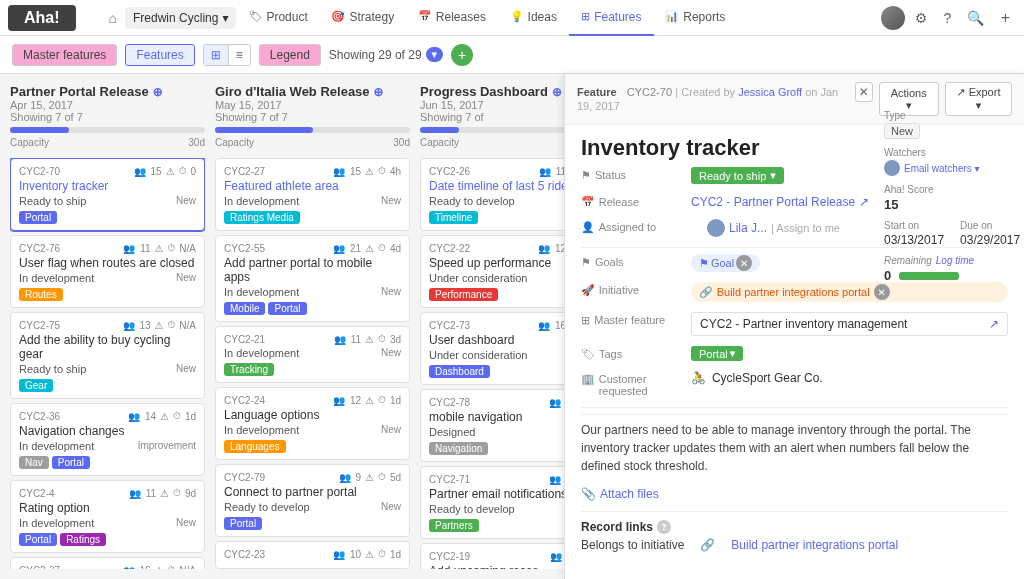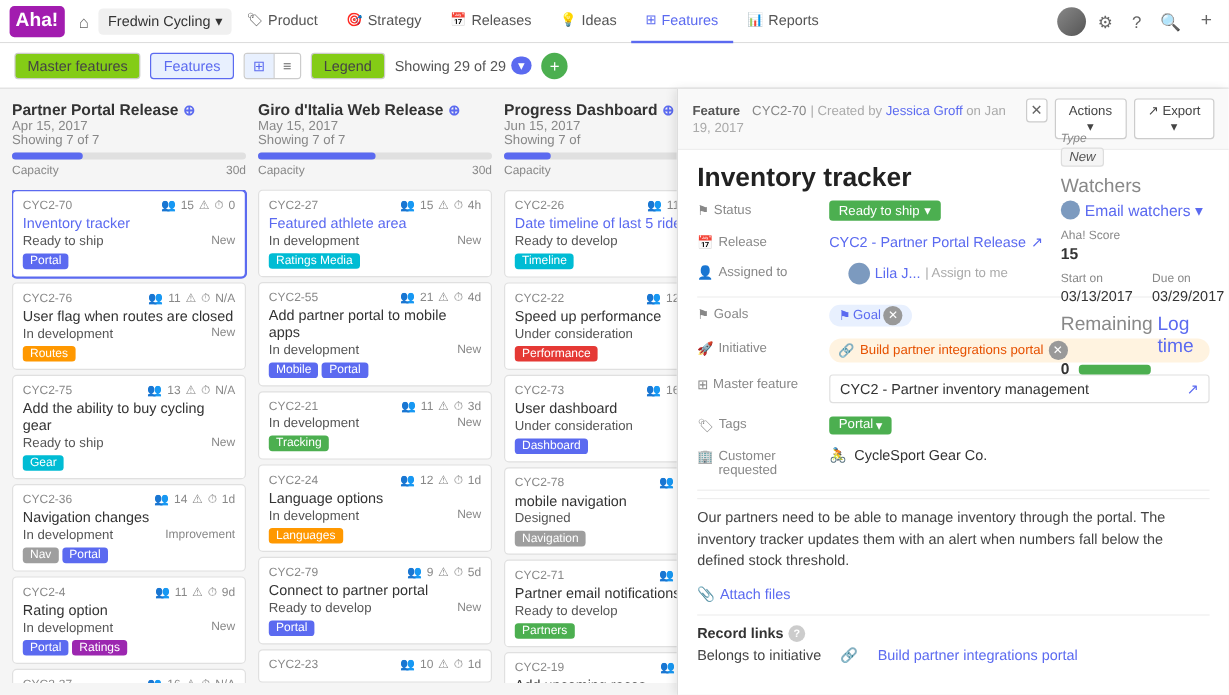--- a/index.html
+++ b/index.html
@@ -1,33 +1,33 @@
 <!DOCTYPE html>
 <html><head>
   <meta charset="utf-8">
   <style>
     * { box-sizing: border-box; margin: 0; padding: 0; }
     body { font-family: -apple-system, BlinkMacSystemFont, 'Segoe UI', sans-serif; font-size: 12px; background: #f5f5f5; overflow: hidden; }
 
     
     .top-nav { display: flex; align-items: center; background: #fff; border-bottom: 1px solid #ddd; height: 36px; padding: 0 8px; gap: 0; }
-    .logo-btn { background: #a21caf; color: #fff; font-weight: bold; font-size: 16px; padding: 4px 5px; border-radius: 4px; margin-right: 4px; cursor: pointer; }
+    .logo-btn { background: #404040; color: #fff; font-weight: bold; font-size: 16px; padding: 4px 16px; border-radius: 4px; margin-right: 25px; cursor: pointer; }
     .nav-icon-btn { background: none; border: none; padding: 4px 8px; cursor: pointer; color: #666; font-size: 14px; }
     .workspace-selector { display: flex; align-items: center; gap: 4px; padding: 4px 8px; border-radius: 4px; background: #f0f0f0; cursor: pointer; font-size: 12px; color: #333; }
     .nav-menu { display: flex; align-items: center; flex: 1; }
     .nav-item { display: flex; align-items: center; gap: 4px; padding: 6px 12px; font-size: 12px; color: #555; cursor: pointer; text-decoration: none; border-bottom: 2px solid transparent; height: 36px; }
     .nav-item.active { color: #5b6af0; border-bottom: 2px solid #5b6af0; }
     .nav-item .nav-icon { font-size: 11px; }
     .nav-right { display: flex; align-items: center; gap: 4px; margin-left: auto; }
     .nav-right .avatar { width: 24px; height: 24px; border-radius: 50%; background: #888; cursor: pointer; overflow: hidden; }
     .nav-right button { background: none; border: none; padding: 4px 6px; cursor: pointer; color: #666; font-size: 14px; }
 
     
     .toolbar { display: flex; align-items: center; background: #fff; border-bottom: 1px solid #ddd; padding: 6px 12px; gap: 8px; height: 38px; }
-    .toolbar-btn { padding: 3px 10px; border: 1px solid #ccc; border-radius: 3px; background: #84cc16; font-size: 12px; cursor: pointer; color: #444; }
+    .toolbar-btn { padding: 3px 10px; border: 1px solid #ccc; border-radius: 3px; background: #f9a8d4; font-size: 12px; cursor: pointer; color: #444; }
     .toolbar-btn.active { background: #e8f0fe; border-color: #5b6af0; color: #5b6af0; }
     .view-toggle { display: flex; border: 1px solid #ccc; border-radius: 3px; overflow: hidden; }
     .view-toggle button { padding: 3px 7px; background: #fff; border: none; cursor: pointer; color: #666; border-right: 1px solid #ccc; font-size: 12px; }
     .view-toggle button:last-child { border-right: none; }
     .view-toggle button.active { background: #e8f0fe; color: #5b6af0; }
     .toolbar-label { font-size: 12px; color: #555; }
     .filter-count { display: flex; align-items: center; gap: 4px; }
     .filter-badge { background: #5b6af0; color: #fff; border-radius: 10px; padding: 1px 6px; font-size: 11px; }
     .green-circle-btn { width: 22px; height: 22px; border-radius: 50%; background: #4caf50; border: none; cursor: pointer; color: #fff; font-size: 14px; display: flex; align-items: center; justify-content: center; }
 
@@ -718,49 +718,49 @@
           <span>Belongs to initiative</span>
           <span>🔗</span>
           <span class="record-link-blue">Build partner integrations portal</span>
         </div>
       </div>
 
     </div>
   </div>
 
   <div style="position:absolute;top:110px;right:10px;width:130px;z-index:150;">
-    <div style="margin-bottom:8px;font-style:italic;">
+    <div style="margin-bottom:8px;">
       <div style="font-size:10px;color:#888;margin-bottom:2px;">Type</div>
       <span class="type-badge">New</span>
     </div>
     <div style="margin-bottom:8px;">
-      <div style="font-size:16px;color:#888;margin-bottom:2px;">Watchers</div>
+      <div style="font-size:10px;color:#888;margin-bottom:2px;">Watchers</div>
       <div class="watchers-row">
         <span class="mini-avatar" style="background:#7c9abf;width:16px;height:16px;"></span>
-        <span style="color:#5b6af0;font-size:13px;cursor:pointer;">Email watchers ▾</span>
+        <span style="color:#5b6af0;font-size:10px;cursor:pointer;">Email watchers ▾</span>
       </div>
     </div>
     <div style="margin-bottom:8px;">
       <div style="font-size:10px;color:#888;margin-bottom:2px;">Aha! Score</div>
       <span class="score-val">15</span>
     </div>
     <div style="margin-bottom:8px;">
       <div class="date-row">
         <div class="date-item">
           <div class="date-item-label">Start on</div>
           <div class="date-item-val">03/13/2017</div>
         </div>
         <div class="date-item">
           <div class="date-item-label">Due on</div>
           <div class="date-item-val">03/29/2017</div>
         </div>
       </div>
     </div>
     <div>
-      <div style="font-size:16px;color:#888;margin-bottom:2px;display:flex;gap:4px;">
+      <div style="font-size:10px;color:#888;margin-bottom:2px;display:flex;gap:4px;font-style:italic;">
         <span>Remaining</span>
         <span style="color:#5b6af0;">Log time</span>
       </div>
       <div class="remaining-row">
         <span class="score-val">0</span>
         <div class="green-progress"></div>
       </div>
     </div>
   </div>
 

